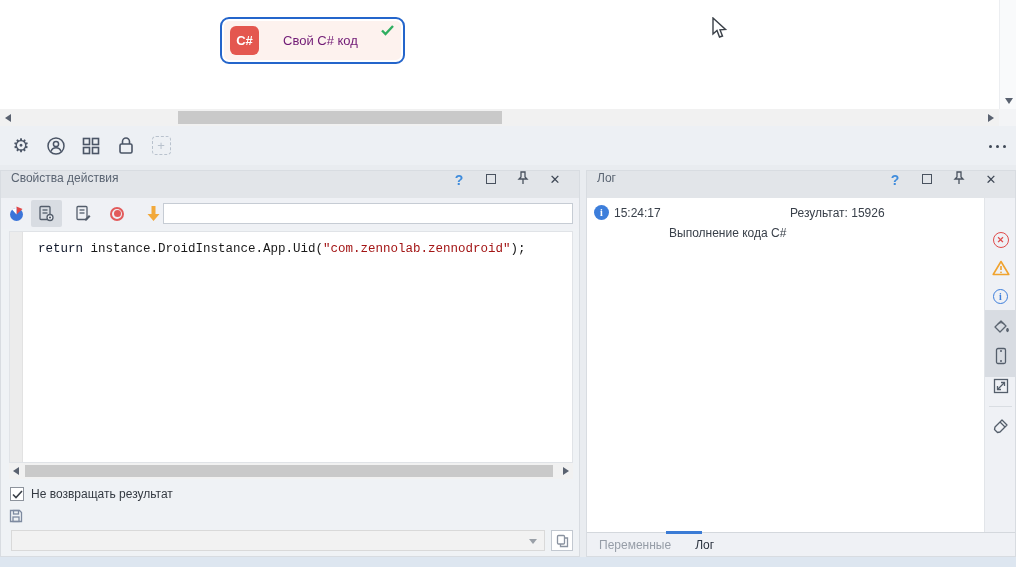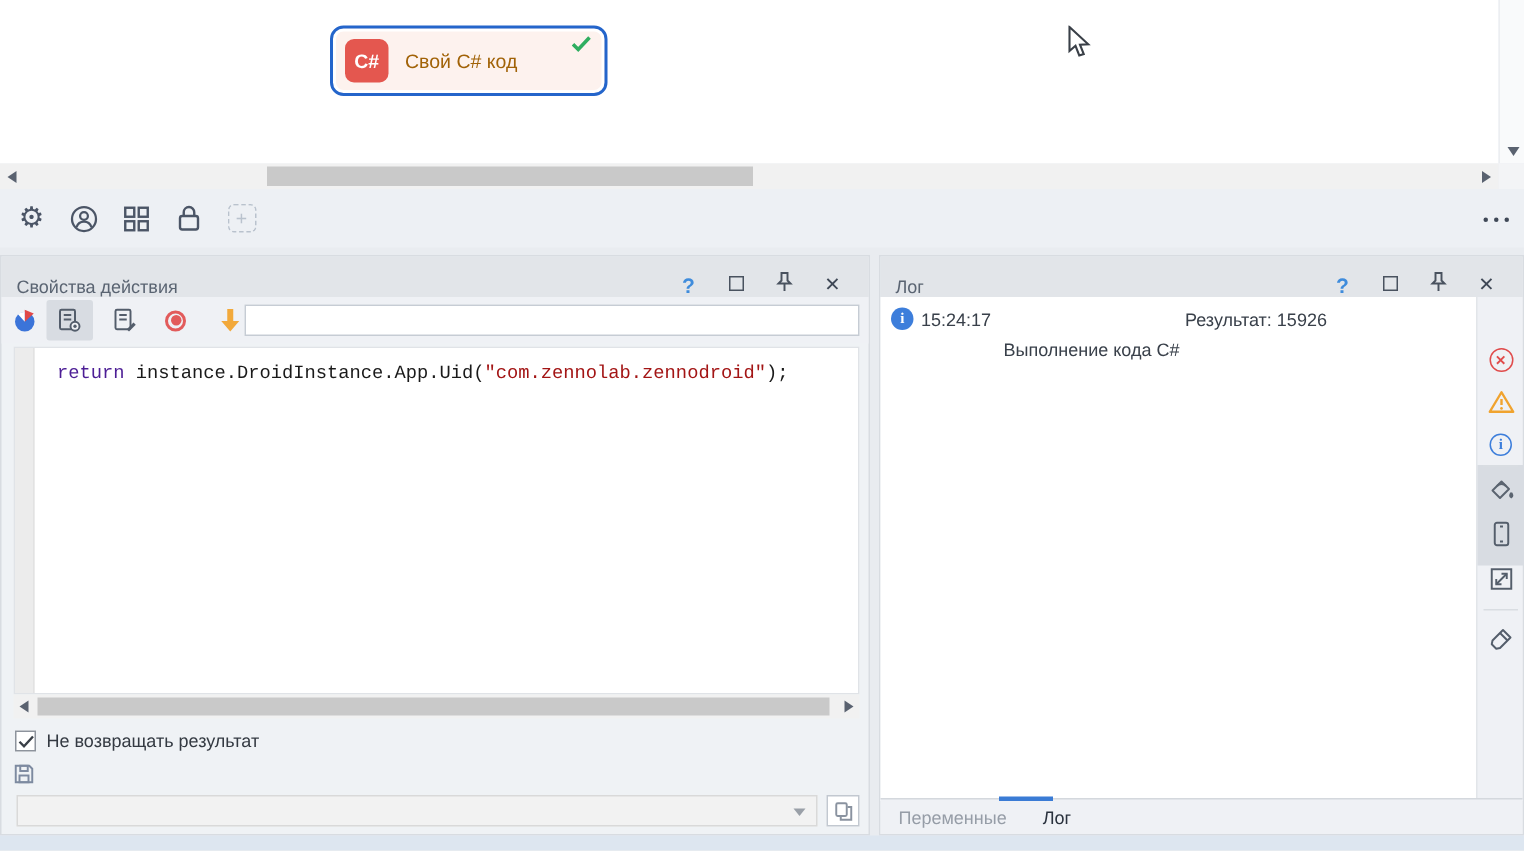--- a/index.html
+++ b/index.html
@@ -7,21 +7,21 @@
   .app { position:relative; width:1016px; height:567px; background:#e9ecf0; overflow:hidden;
          font-family:"Liberation Sans", sans-serif; }
 
   
   .canvas { position:absolute; left:0; top:0; width:999px; height:109px; background:#fff; }
   .node { position:absolute; left:220px; top:17px; width:185px; height:47px;
           background:#fdf2ee; border:2px solid #2465cb; border-radius:9px;
           box-shadow: inset 0 0 0 2px #ffffff; display:flex; align-items:center; cursor:default; }
   .node-badge { width:29px; height:29px; margin-left:8px; background:#e4574f; border-radius:6px;
           color:#fff; font-weight:bold; font-size:13px; display:flex; align-items:center; justify-content:center; }
-  .node-label { margin-left:11px; font-size:13px; color:#a16207; }
+  .node-label { margin-left:24px; font-size:13px; color:#701a75; }
   .node-check { position:absolute; right:9px; top:3px; }
 
   .cursor { position:absolute; left:712px; top:17px; }
 
   .canvas-vscroll { position:absolute; left:999px; top:0; width:17px; height:109px;
           background:#f9fafb; border-left:1px solid #eceef1; }
   .varrow-down { position:absolute; left:5px; bottom:5px; width:0; height:0;
           border-left:4px solid transparent; border-right:4px solid transparent; border-top:6px solid #5a6270; }
 
   .canvas-hscroll { position:absolute; left:0; top:109px; width:999px; height:17px; background:#f1f1f1; }
@@ -40,21 +40,21 @@
   .add-frame { width:19px; height:19px; border:1px dashed #b9c2cd; border-radius:4px;
           color:#b9c2cd; font-size:13px; display:flex; align-items:center; justify-content:center; }
   .more-dots { position:absolute; right:10px; top:19px; display:flex; gap:4px; }
   .more-dots i { width:3px; height:3px; border-radius:50%; background:#3f4856; }
 
   
   .panel { position:absolute; top:170px; height:387px; background:#eff2f5; border:1px solid #d8dce1; }
   .panel-left { left:0; width:580px; }
   .panel-right { left:586px; width:430px; }
 
-  .panel-header { height:27px; background:#e2e5e9; display:flex; align-items:flex-end; padding:0 8px 0 10px; }
+  .panel-header { height:27px; background:#e2e5e9; display:flex; align-items:flex-start; padding:0 8px 0 10px; }
   .panel-title { font-size:12px; color:#5a6472; flex:1; }
   .ph-icons { display:flex; align-items:center; }
   .ph-btn { width:32px; text-align:center; font-size:13px; color:#3f4856; cursor:default; }
   .help-q { color:#3f8cdc; font-weight:bold; font-size:14px; }
   .max-box { width:10px; height:10px; border:1.5px solid #49525f; display:inline-block; }
 
   
   .props-toolbar { height:31px; background:#eff1f5; display:flex; align-items:center; position:relative; }
   .pt-slot { height:27px; display:flex; align-items:center; justify-content:center; }
   .pt-selected { background:#d8dce2; border-radius:2px; }
@@ -63,21 +63,21 @@
   .record-icon i { width:7px; height:7px; background:#e25b5b; border-radius:50%; }
   .props-search { position:absolute; left:162px; top:5px; width:410px; height:21px;
           border:1px solid #c6ccd4; background:#fff; font-size:12px; padding:0 5px; outline:none; }
 
   
   .code-editor { position:absolute; left:8px; top:60px; width:564px; height:232px; background:#fff;
           border:1px solid #e0e3e7; overflow:hidden; }
   .code-gutter { position:absolute; left:0; top:0; width:13px; height:100%; background:#ececec; border-right:1px solid #e2e2e2; }
   .code-line { position:absolute; left:28px; top:10px; font-family:"Liberation Mono", monospace;
           font-size:12.5px; color:#1a1a1a; white-space:pre; }
-  .tok-kw { color:#4c1d95; }
+  .tok-kw { color:#0f172a; }
   .tok-str { color:#a31515; }
 
   .editor-hscroll { position:absolute; left:8px; top:292px; width:564px; height:16px; background:#f1f1f1; }
   .editor-hscroll .hthumb { left:16px; top:2px; width:528px; height:12px; }
   .editor-hscroll .harrow-left { top:4px; left:4px; }
   .editor-hscroll .harrow-right { top:4px; right:4px; }
 
   .check-row { position:absolute; left:9px; top:316px; display:flex; align-items:center; gap:7px; }
   .checkbox { width:14px; height:14px; background:#fff; border:1px solid #8d939c;
           display:flex; align-items:center; justify-content:center; }

